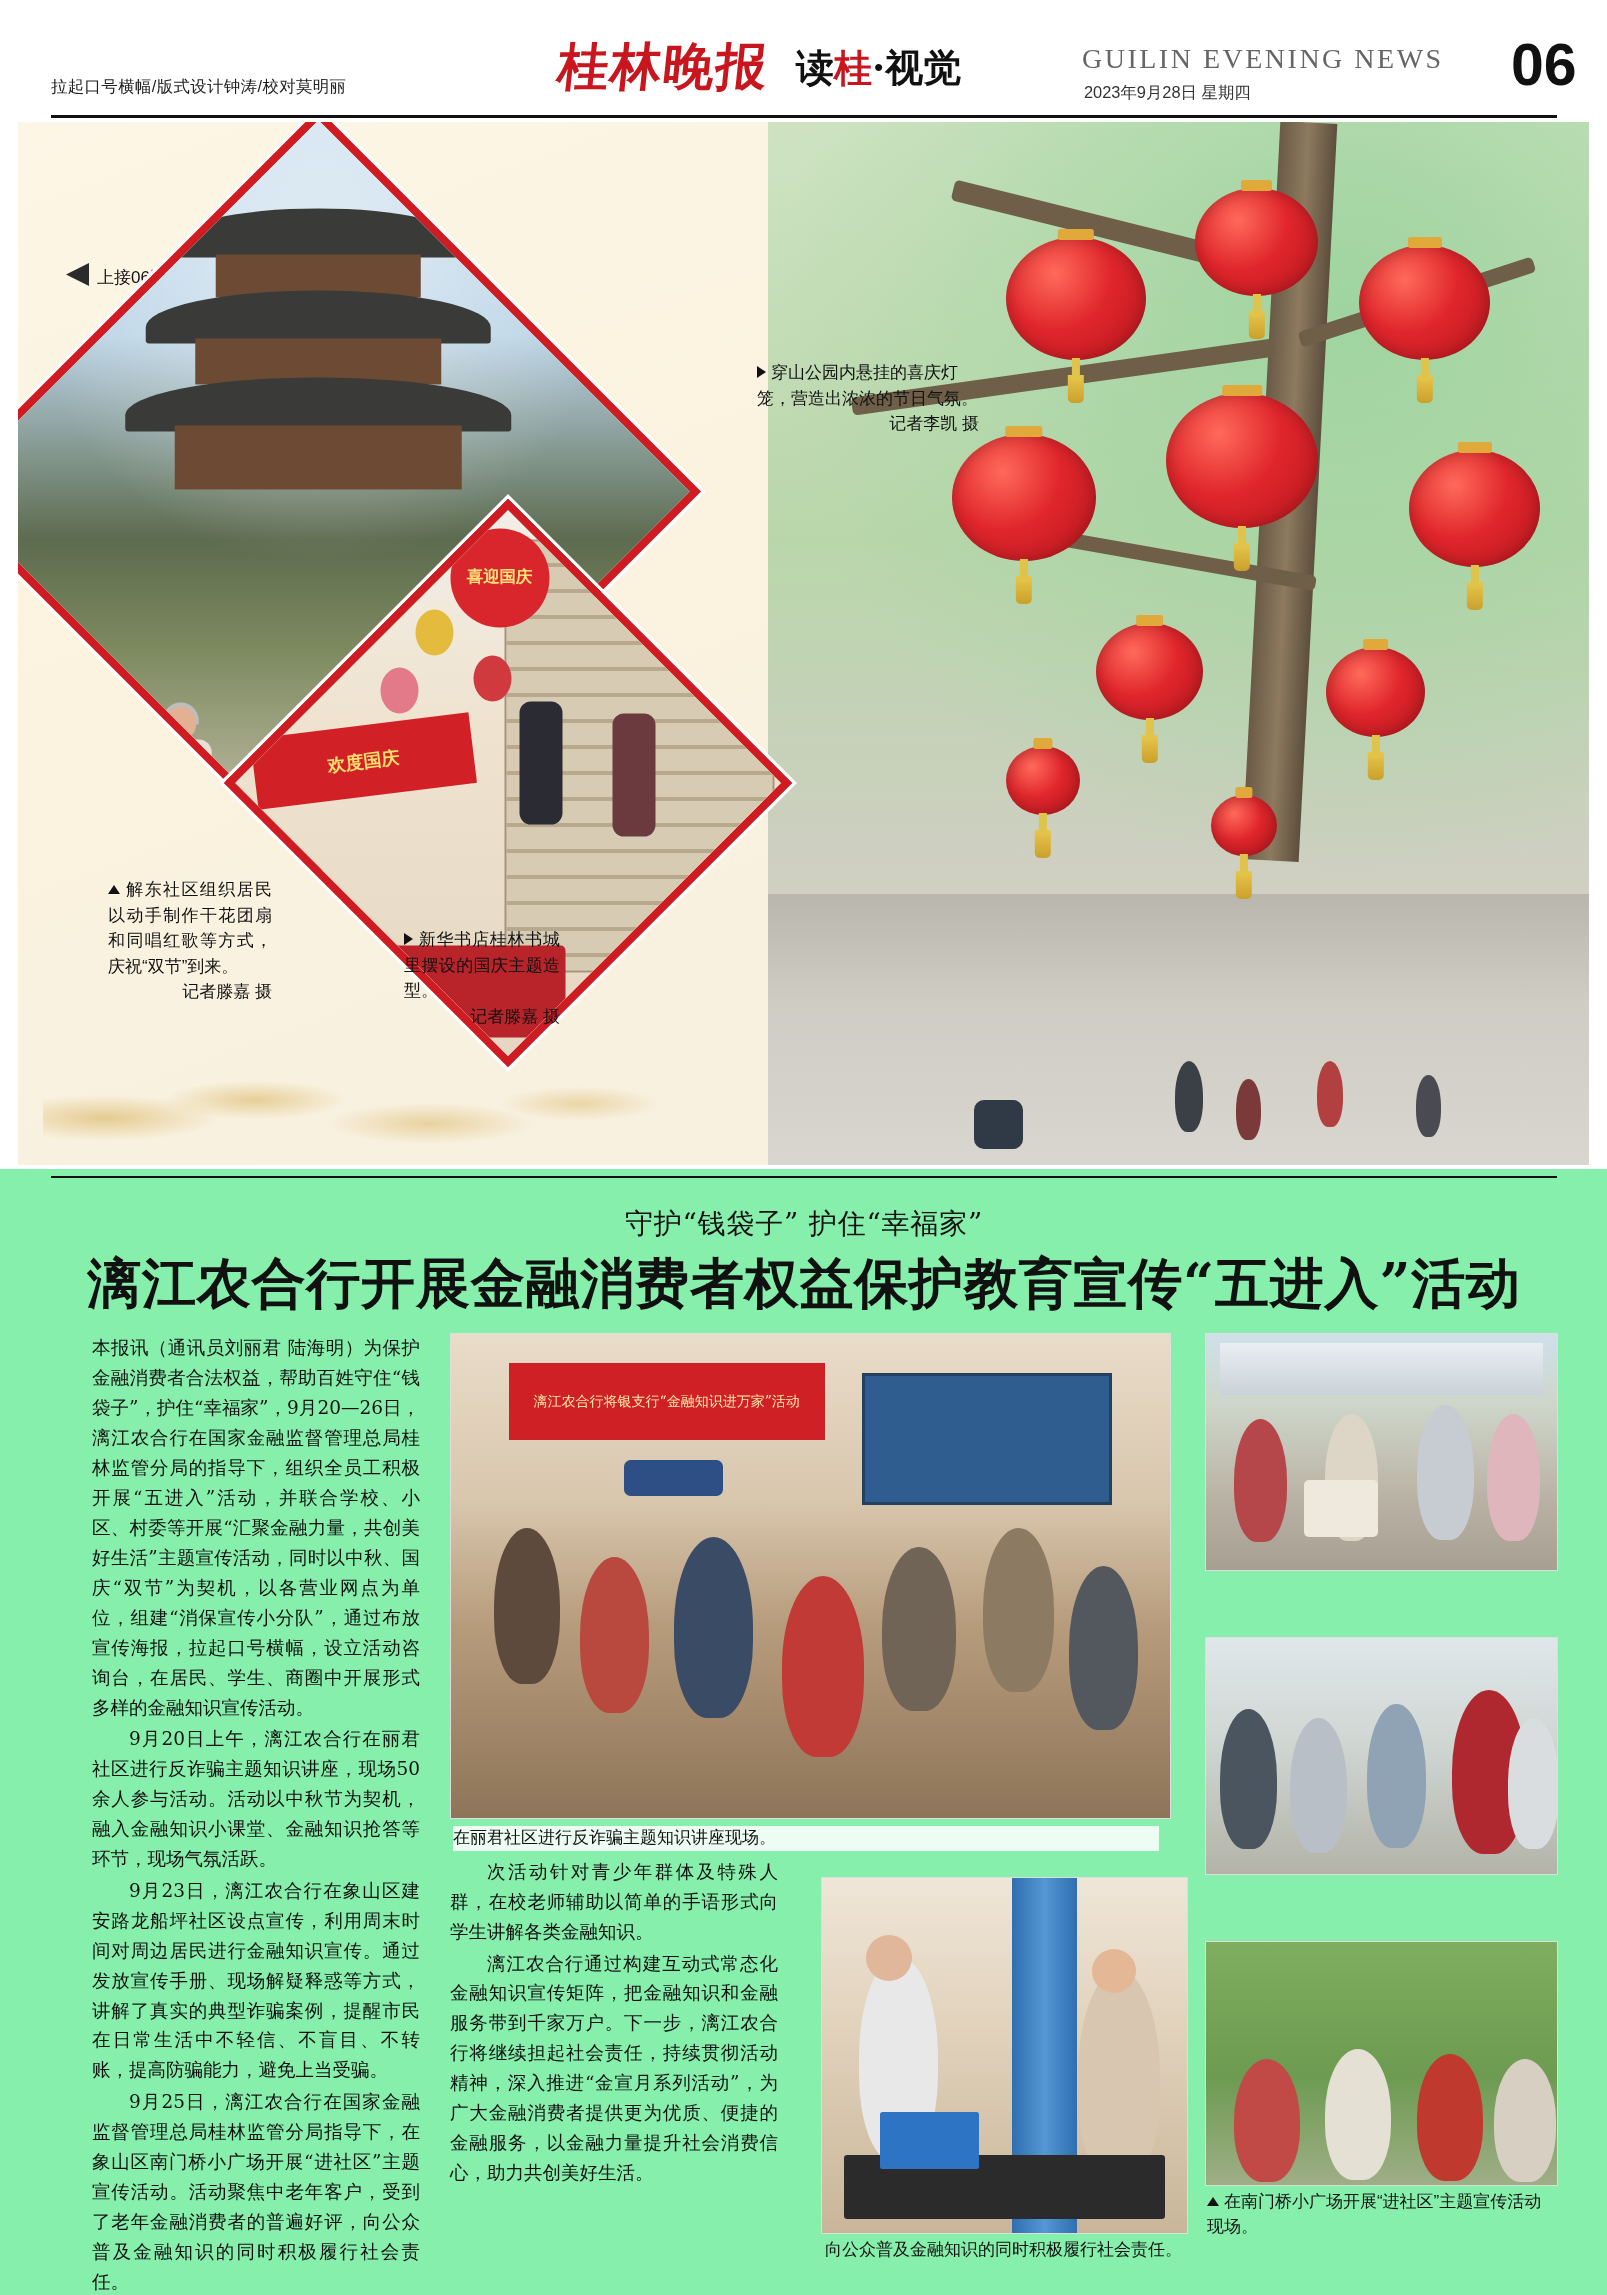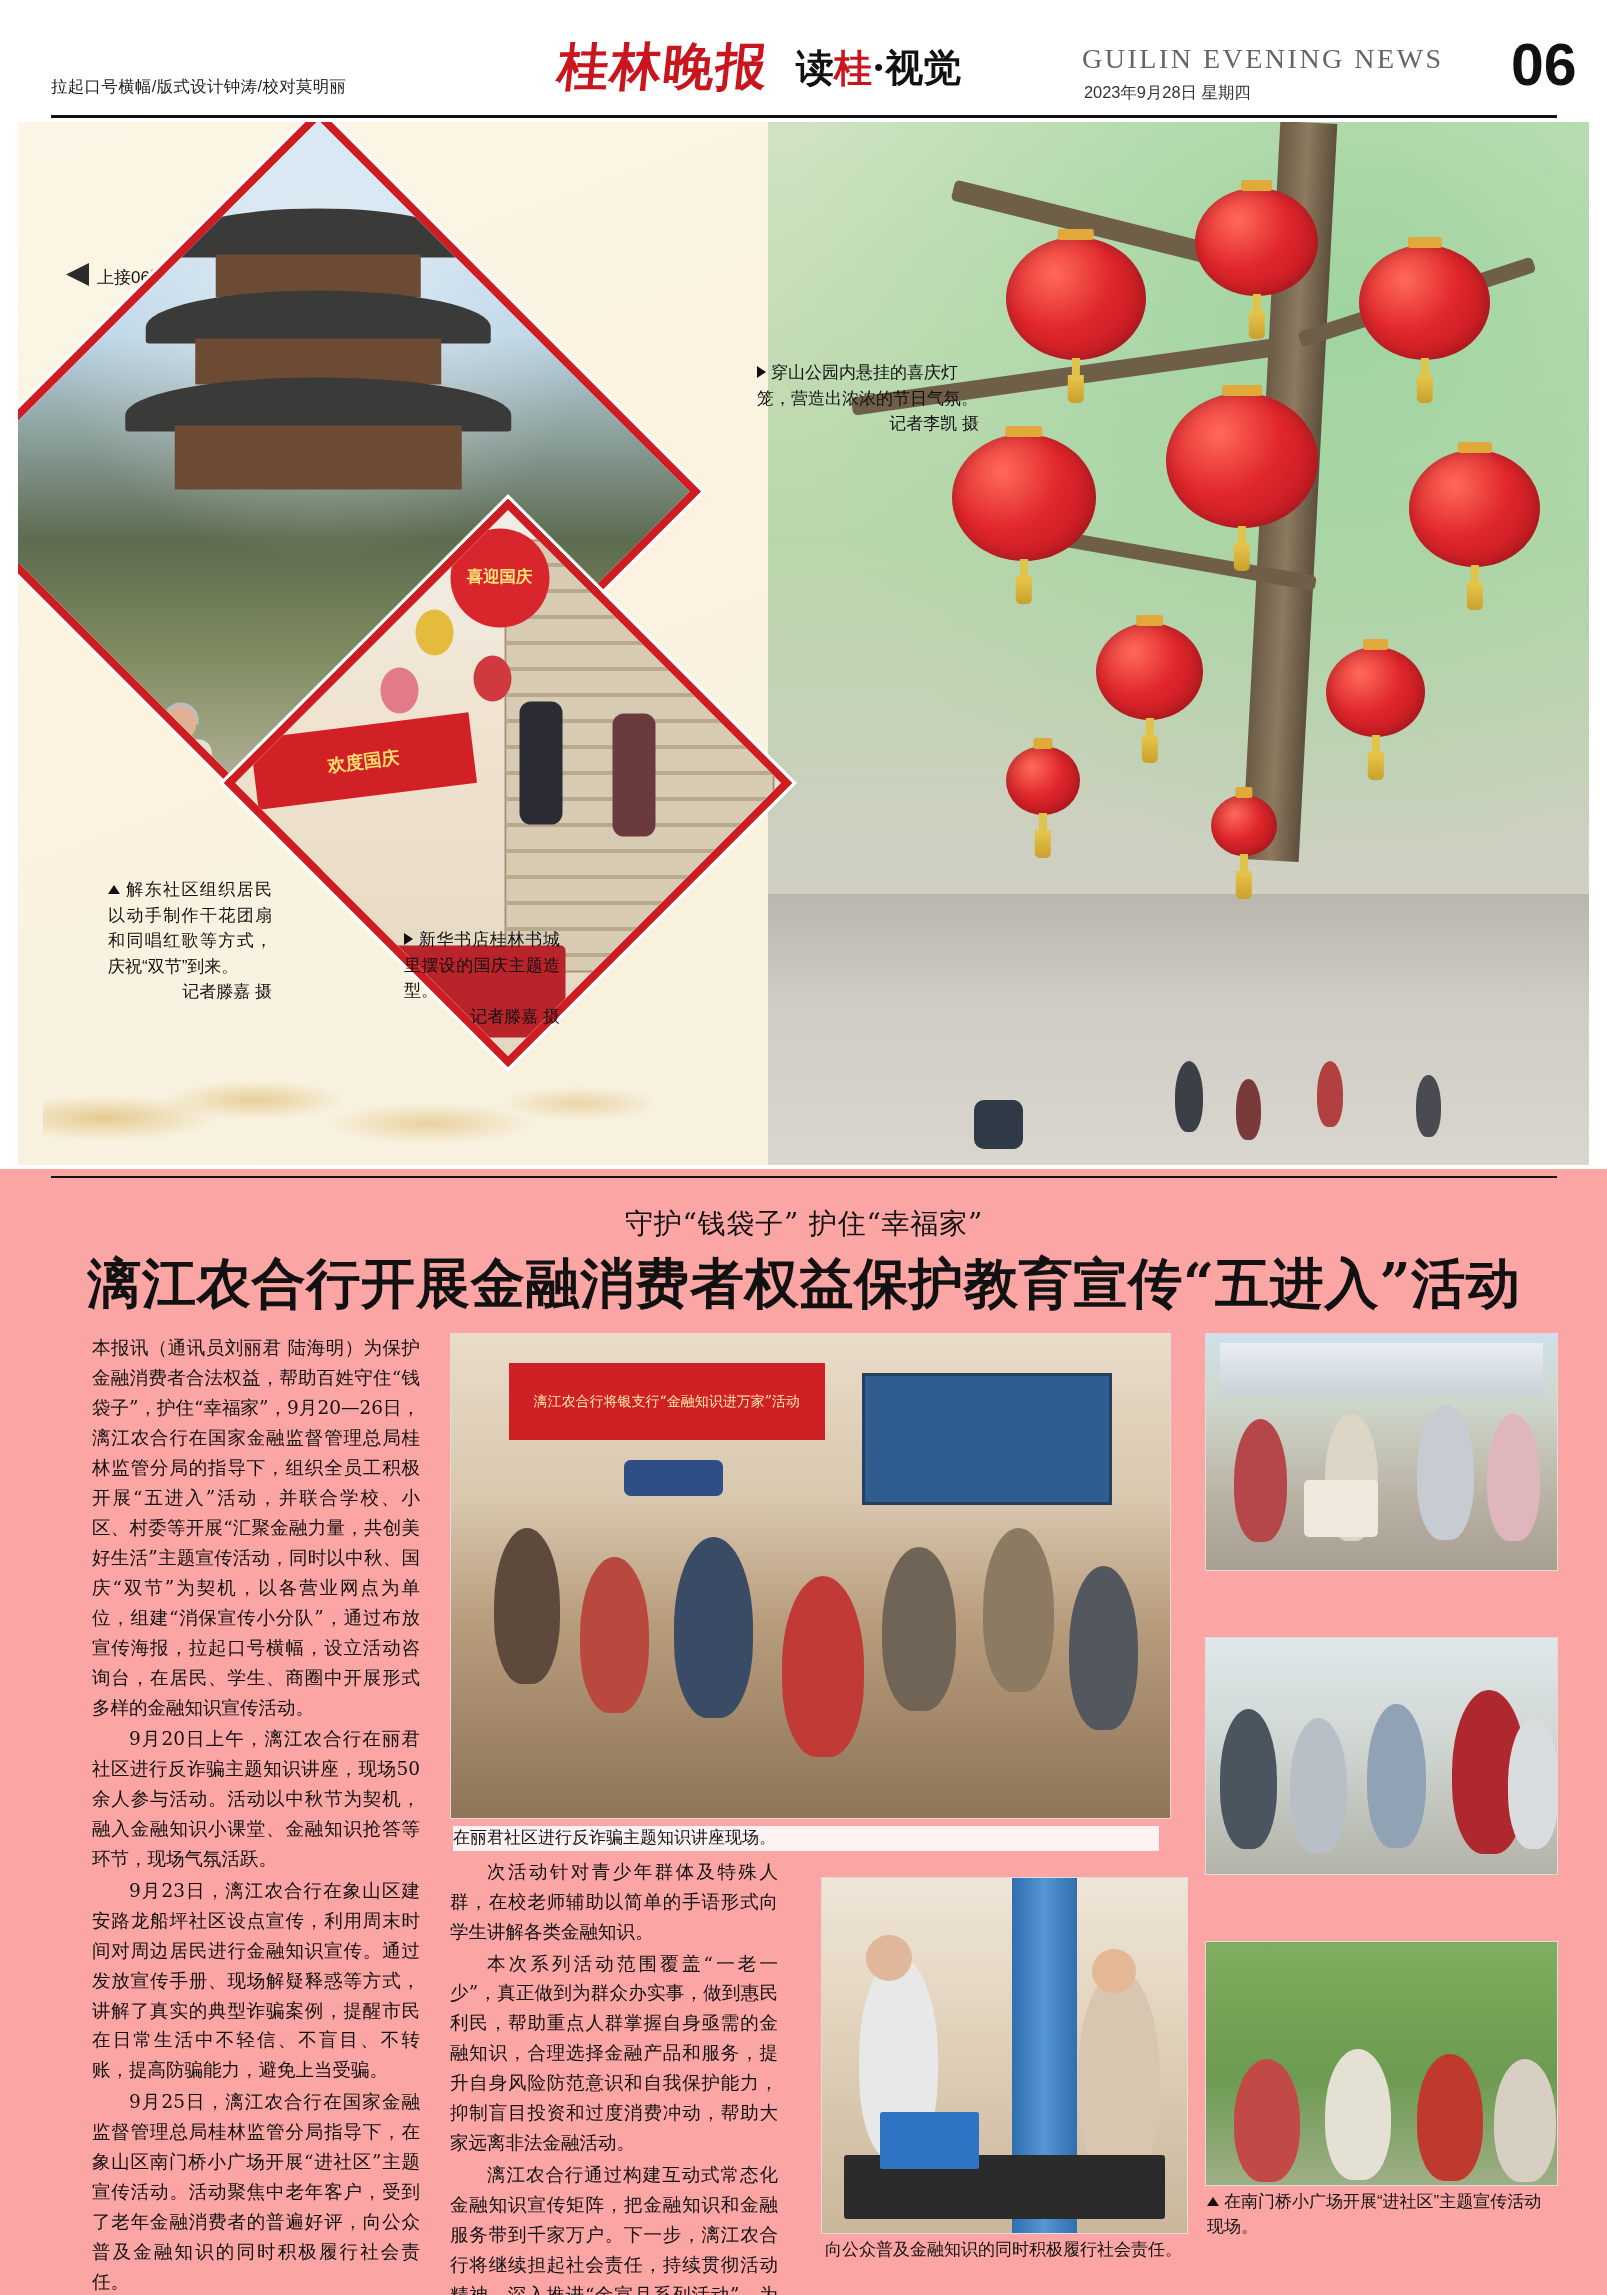--- a/index.html
+++ b/index.html
@@ -201,21 +201,21 @@
   .swirl{
     position:absolute;left:24.6px;bottom:11.5px;width:624px;height:90px;
     background:
       radial-gradient(ellipse 164px 33px at 10% 60%, rgba(212,172,80,.55), rgba(212,172,80,0) 70%),
       radial-gradient(ellipse 131px 28px at 34% 40%, rgba(212,172,80,.5), rgba(212,172,80,0) 70%),
       radial-gradient(ellipse 148px 29.6px at 62% 66%, rgba(212,172,80,.45), rgba(212,172,80,0) 70%),
       radial-gradient(ellipse 115px 24.6px at 86% 44%, rgba(212,172,80,.4), rgba(212,172,80,0) 70%);
   }
 
   
-  .lower{position:absolute;left:0;top:1169px;width:1608px;height:1126px;background:#fca5a5;}
+  .lower{position:absolute;left:0;top:1169px;width:1608px;height:1126px;background:#86efac;}
   .sep-rule{position:absolute;left:51px;top:6.6px;width:1506px;height:2.5px;background:#111;}
   .shoulder{
     position:absolute;left:0;top:36px;width:1608px;text-align:center;
     font-size:28px;color:#111;letter-spacing:0.8px;
     font-family:"DejaVu Serif",serif;
   }
   .headline{
     position:absolute;left:0;top:79px;width:1608px;text-align:center;
     font-size:54px;font-weight:bold;color:#111;letter-spacing:0.8px;
     font-family:"DejaVu Serif",serif;
@@ -467,21 +467,20 @@
         <div class="blob" style="left:60%;top:44%;width:74px;height:164px;background:#6f6456;"></div>
         <div class="blob" style="left:74%;top:40%;width:71px;height:164px;background:#8c7a63;"></div>
         <div class="blob" style="left:86%;top:48%;width:69px;height:164px;background:#53585f;"></div>
         <div class="blob" style="left:24%;top:26%;width:99px;height:36px;background:#2e4f86;border-radius:6.6px;"></div>
       </div>
     </div>
     <div class="ph-cap" style="left:453px;top:657px;width:706px;background:rgba(255,255,255,.85);">在丽君社区进行反诈骗主题知识讲座现场。</div>
 
     <div class="col" id="col2" style="top:688px;">
       <p>次活动针对青少年群体及特殊人群，在校老师辅助以简单的手语形式向学生讲解各类金融知识。</p>
-      <p>本次系列活动范围覆盖“一老一少”，真正做到为群众办实事，做到惠民利民，帮助重点人群掌握自身亟需的金融知识，合理选择金融产品和服务，提升自身风险防范意识和自我保护能力，抑制盲目投资和过度消费冲动，帮助大家远离非法金融活动。</p>
       <p>漓江农合行通过构建互动式常态化金融知识宣传矩阵，把金融知识和金融服务带到千家万户。下一步，漓江农合行将继续担起社会责任，持续贯彻活动精神，深入推进“金宣月系列活动”，为广大金融消费者提供更为优质、便捷的金融服务，以金融力量提升社会消费信心，助力共创美好生活。</p>
 
     </div>
 
     <div class="photo" style="left:1205px;top:164px;width:351px;height:236px;">
       <div class="street">
         <div class="tent"></div>
         <div class="blob" style="left:8%;top:36%;width:53px;height:123px;background:#b5474b;"></div>
         <div class="blob" style="left:34%;top:34%;width:53px;height:127px;background:#ddd6c6;"></div>
         <div class="blob" style="left:60%;top:30%;width:57px;height:135px;background:#c7ccd2;"></div>

